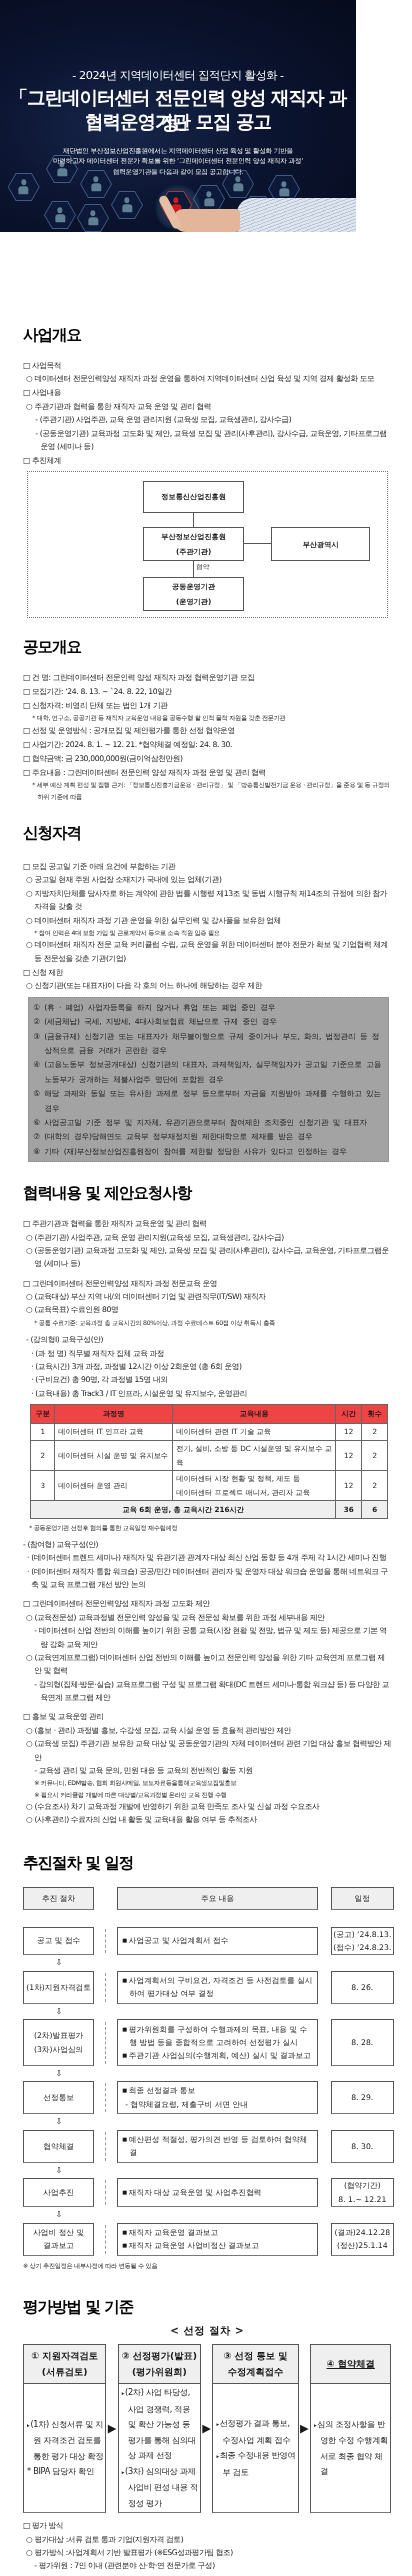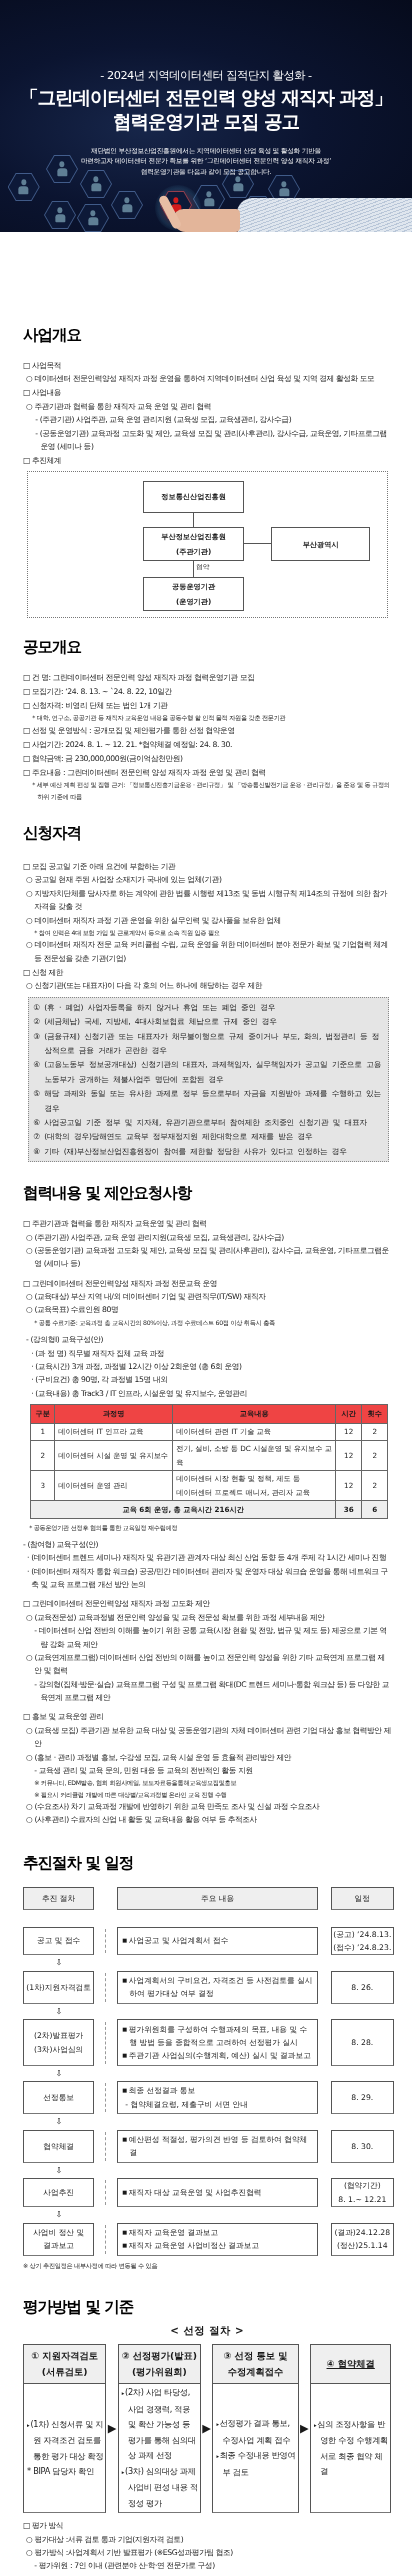--- a/index.html
+++ b/index.html
@@ -1,20 +1,20 @@
 <!DOCTYPE html>
 <html style="font-size:8.2px"><head>
 <meta charset="utf-8">
 <style>
   * { box-sizing: border-box; margin: 0; padding: 0; }
   html, body { width: 412px; background: #fff; }
   body { font-family: "DejaVu Sans", "Liberation Sans", sans-serif; color: #1a1a1a; }
 
   
-  .hero { position: relative; width: 412px; height: 232px; overflow: hidden;
+  .hero { position: relative; width: 356px; height: 232px; overflow: hidden;
     background: radial-gradient(ellipse at 35% 55%, #17264a 0%, #0b1430 45%, #060b1c 100%); }
   .hero .subtitle { position: absolute; top: 68px; width: 100%; text-align: center; color: #fff; font-size: 11.3px; letter-spacing: -0.5px; }
   .hero .title1 { position: absolute; top: 85px; width: 100%; text-align: center; color: #fff; font-size: 18.5px; font-weight: bold; letter-spacing: -1px; }
   .hero .title2 { position: absolute; top: 109px; width: 100%; text-align: center; color: #fff; font-size: 18.5px; font-weight: bold; letter-spacing: -1px; }
   .hero .intro { position: absolute; top: 146px; width: 100%; text-align: center; color: #fff; font-size: 6.7px; line-height: 10.3px; letter-spacing: -0.3px; }
   .hex { position: absolute; width: 32px; height: 28px; clip-path: polygon(25% 0, 75% 0, 100% 50%, 75% 100%, 25% 100%, 0 50%);
     background: rgba(110,150,210,0.55); }
   .hex::after { content: ""; position: absolute; inset: 1px; clip-path: polygon(25% 0, 75% 0, 100% 50%, 75% 100%, 25% 100%, 0 50%); background: #0d1938; }
   .hex .person { position: absolute; z-index: 2; left: 50%; top: 50%; transform: translate(-50%,-50%); width: 11.3px; height: 15.5px; }
   .hex .person::before { content: ""; position: absolute; left: 3.1px; top: 0; width: 5.2px; height: 6.2px; border-radius: 50%; background: #5f7f95; }
@@ -41,21 +41,21 @@
   .gap { height: 5.2px; }
 
   
   .org { position: relative; margin: 4.1px 0 0 4.1px; width: 361px; height: 147px; border: 0.5px dotted #777; }
   .org .box { position: absolute; border: 0.5px solid #555; background: #fff; text-align: center; font-weight: bold; font-size: 7.2px; line-height: 15.5px; display: flex; flex-direction: column; justify-content: center; }
   .org .vline { position: absolute; width: 0.5px; background: #555; }
   .org .hline { position: absolute; height: 0.5px; background: #555; }
   .org .lbl { position: absolute; font-size: 6.7px; }
 
   
-  .restrict { margin: 4.1px 0 0 5.2px; width: 361px; background: #e5e5e5; border: 0.5px dotted #888; padding: 3.1px 4.1px 2.1px 4.1px; }
+  .restrict { margin: 4.1px 0 0 5.2px; width: 361px; background: #a3a3a3; border: 0.5px dotted #888; padding: 3.1px 4.1px 2.1px 4.1px; }
   .restrict .r { font-size: 7.7px; line-height: 14.4px; letter-spacing: -0.2px; padding-left: 11.3px; text-indent: -11.3px; word-spacing: 2.1px; }
 
   table { border-collapse: collapse; }
   .t-course { margin: 4.1px 0 3.1px 7.2px; width: 358px; font-size: 7.2px; }
   .t-course th { background: #ef4444; border: 0.5px solid #666; height: 18.5px; font-weight: bold; }
   .t-course td { border: 0.5px solid #666; height: 17.5px; padding: 1px 3.1px; line-height: 13.4px; }
   .t-course td.c { text-align: center; }
   .t-course tr.total td { background: #efefef; font-weight: bold; text-align: center; }
 
   
@@ -262,22 +262,22 @@
   <span class="sq">그린데이터센터 전문인력양성 재직자 과정 고도화 제안</span>
   <div id="s3-list">
       <span class="ci" style="padding-left: 11.3px; text-indent: -8.2px;">○ (교육전문성) 교육과정별 전문인력 양성을 및 교육 전문성 확보를 위한 과정 세부내용 제안</span>
       <span class="dash" style="padding-left: 17.5px; text-indent: -6.2px;">- 데이터센터 산업 전반의 이해를 높이기 위한 공통 교육(시장 현황 및 전망, 법규 및 제도 등) 제공으로 기본 역량 강화 교육 제안</span>
       <span class="ci" style="padding-left: 11.3px; text-indent: -8.2px;">○ (교육연계프로그램) 데이터센터 산업 전반의 이해를 높이고 전문인력 양성을 위한 기타 교육연계 프로그램 제안 및 협력</span>
       <span class="dash" style="padding-left: 17.5px; text-indent: -6.2px;">- 강의형(집체·방문·실습) 교육프로그램 구성 및 프로그램 확대(DC 트렌드 세미나·통합 워크샵 등) 등 다양한 교육연계 프로그램 제안</span>
     </div>
   <div class="gap"></div>
   <span class="sq">홍보 및 교육운영 관리</span>
   <div id="s4-list">
+      <span class="ci" style="padding-left: 11.3px; text-indent: -8.2px;">○ (홍보 · 관리) 과정별 홍보, 수강생 모집, 교육 시설 운영 등 효율적 관리방안 제안</span>
       <span class="ci" style="padding-left: 11.3px; text-indent: -8.2px;">○ (교육생 모집) 주관기관 보유한 교육 대상 및 공동운영기관의 자체 데이터센터 관련 기업 대상 홍보 협력방안 제안</span>
-      <span class="ci" style="padding-left: 11.3px; text-indent: -8.2px;">○ (홍보 · 관리) 과정별 홍보, 수강생 모집, 교육 시설 운영 등 효율적 관리방안 제안</span>
       <span class="dash" style="padding-left: 17.5px; text-indent: -6.2px;">- 교육생 관리 및 교육 문의, 민원 대응 등 교육의 전반적인 활동 지원</span>
       <span class="note" style="padding-left: 11.3px;">※ 커뮤니티, EDM발송, 협회 회원사메일, 보도자료등을통해교육생모집및홍보</span>
       <span class="note" style="padding-left: 11.3px;">※ 필요시 커리큘럼 개발에 따른 대상별/교육과정별 온라인 교육 진행 수행</span>
       <span class="ci" style="padding-left: 11.3px; text-indent: -8.2px;">○ (수요조사) 차기 교육과정 개발에 반영하기 위한 교육 만족도 조사 및 신설 과정 수요조사</span>
       <span class="ci" style="padding-left: 11.3px; text-indent: -8.2px;">○ (사후관리) 수료자의 산업 내 활동 및 교육내용 활용 여부 등 추적조사</span>
     </div>
 
   <div class="section-title" style="margin-top:26px">추진절차 및 일정</div>
   <div class="proc">
     <div class="row hdr">

